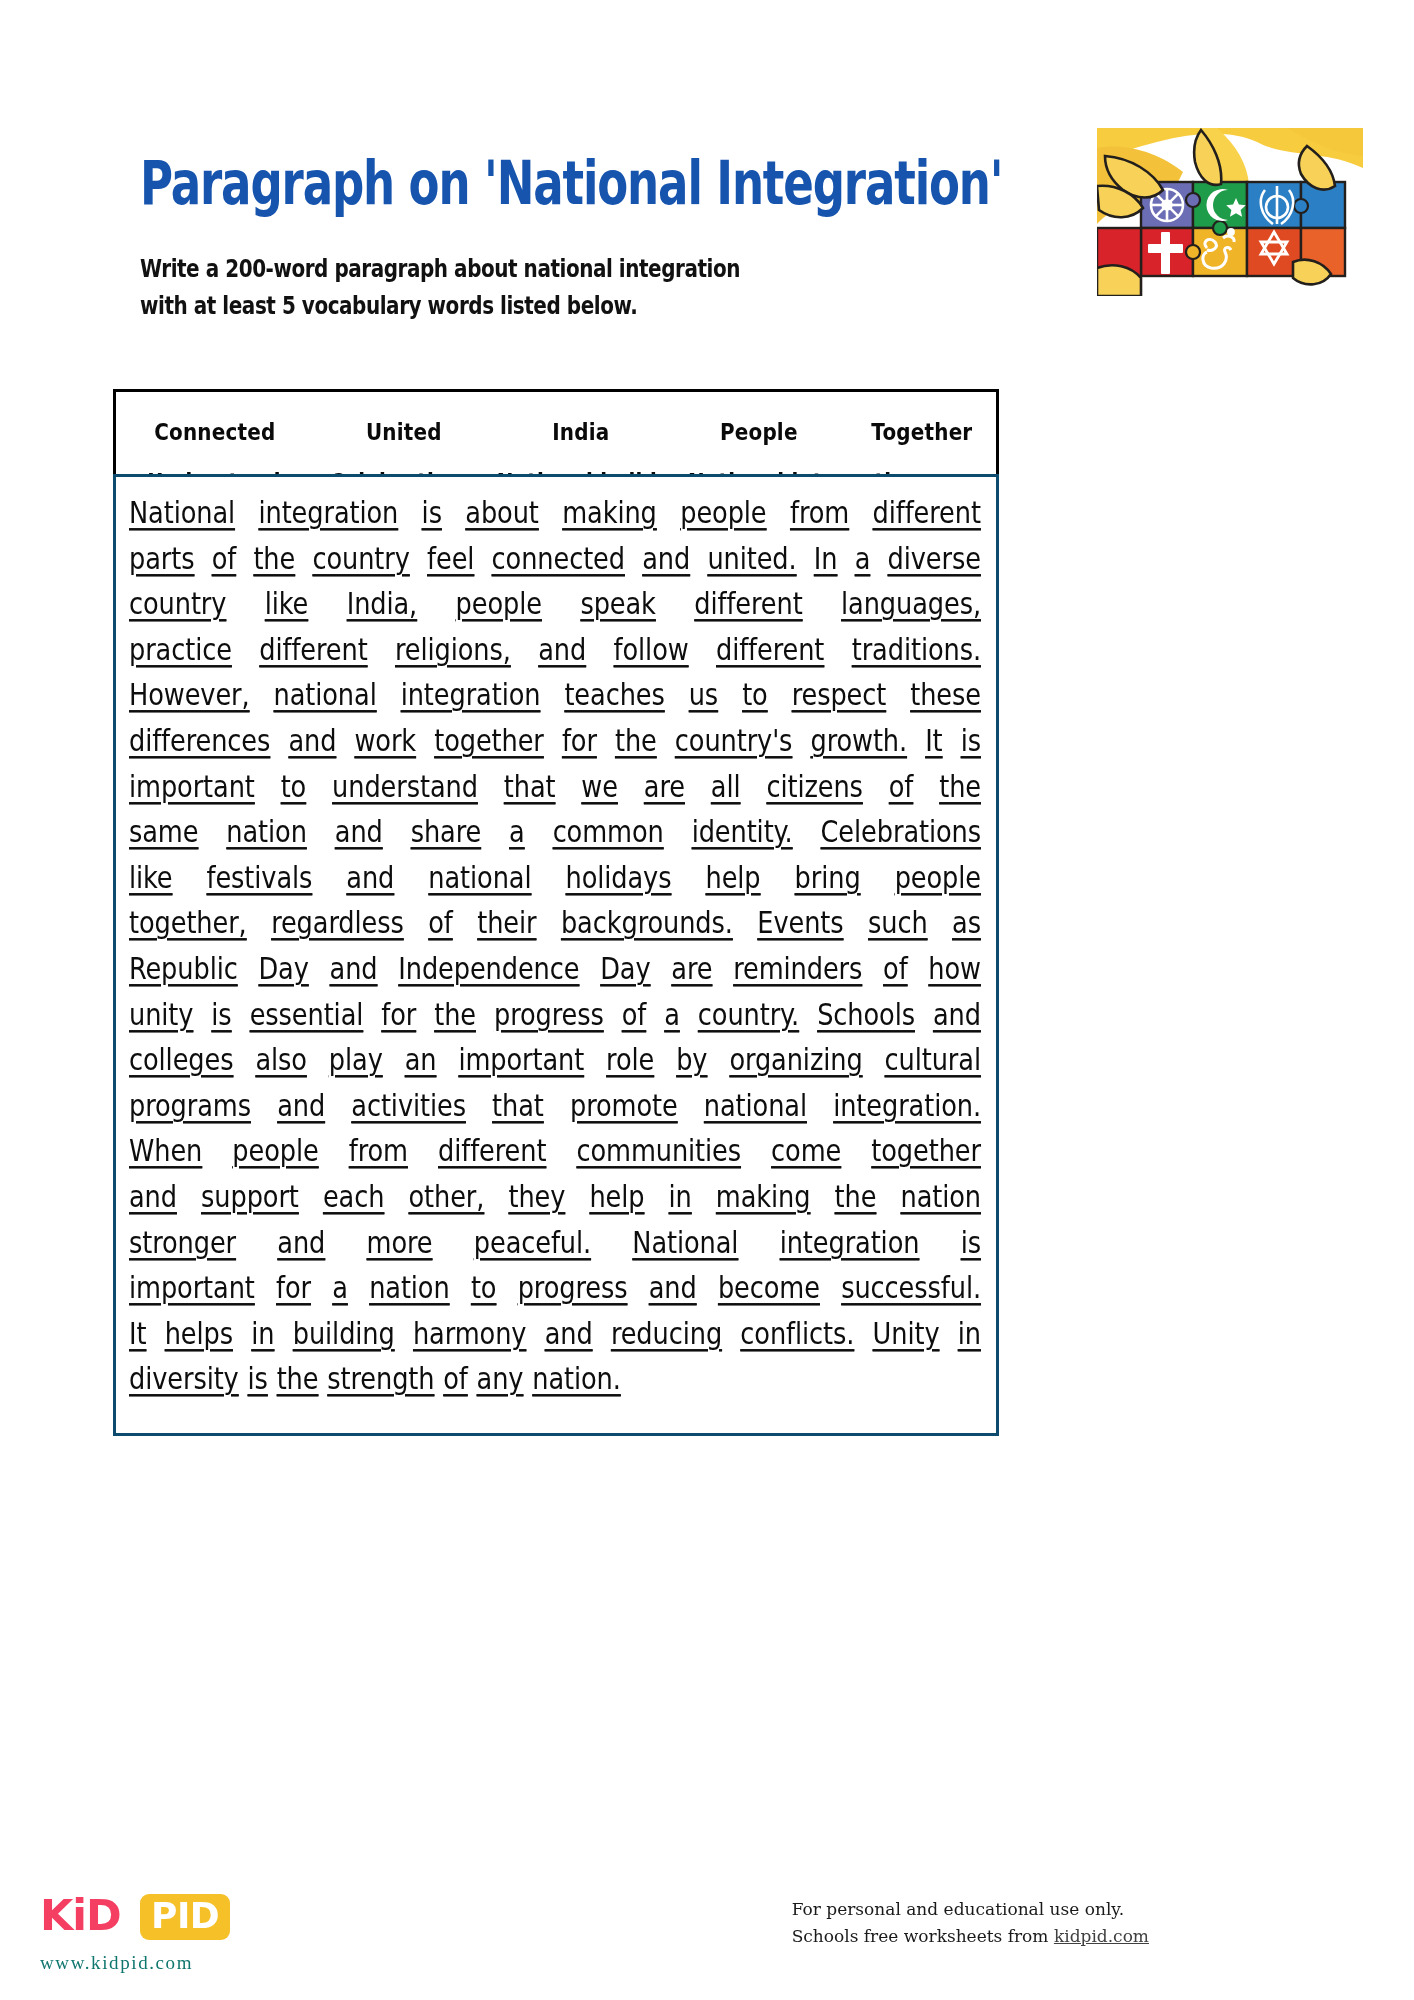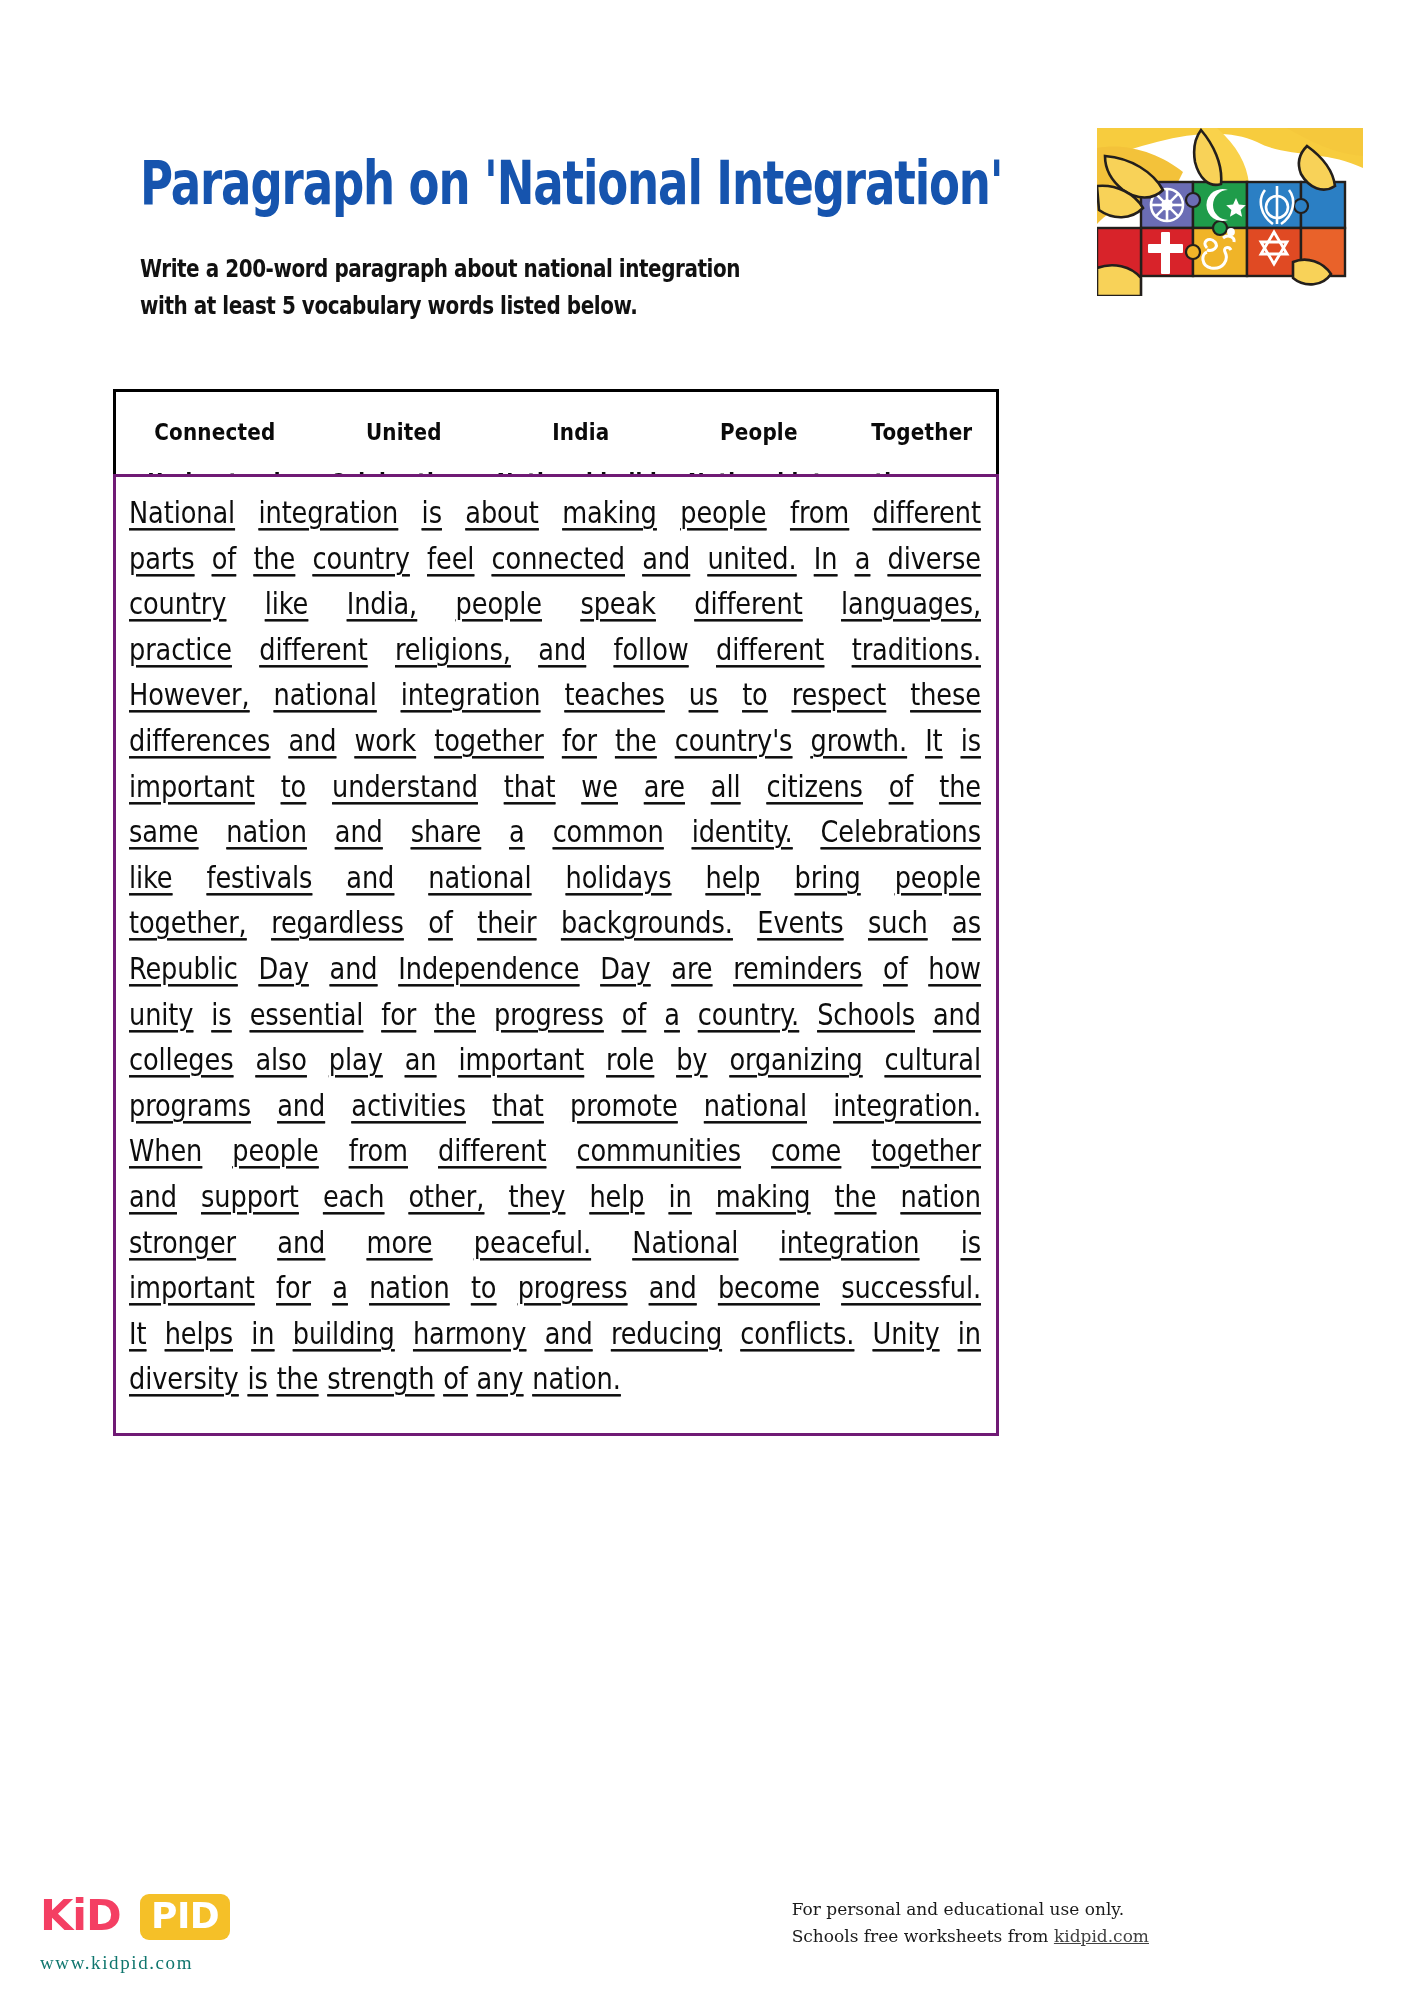--- a/index.html
+++ b/index.html
@@ -121,21 +121,21 @@
   .vocab-row-2 .c2 { width: 190px; }
   .vocab-row-2 .c3 { width: 240px; }
 
   
   .answer-box {
     position: absolute;
     left: 113px;
     top: 474px;
     width: 886px;
     height: 962px;
-    border: 3px solid #701a75;
+    border: 3px solid #0c4a6e;
     box-sizing: border-box;
     background: #ffffff;
   }
   .answer-inner {
     position: absolute;
     left: 13px;
     top: 12px;
     width: 852px;
   }
   .ans-line {

